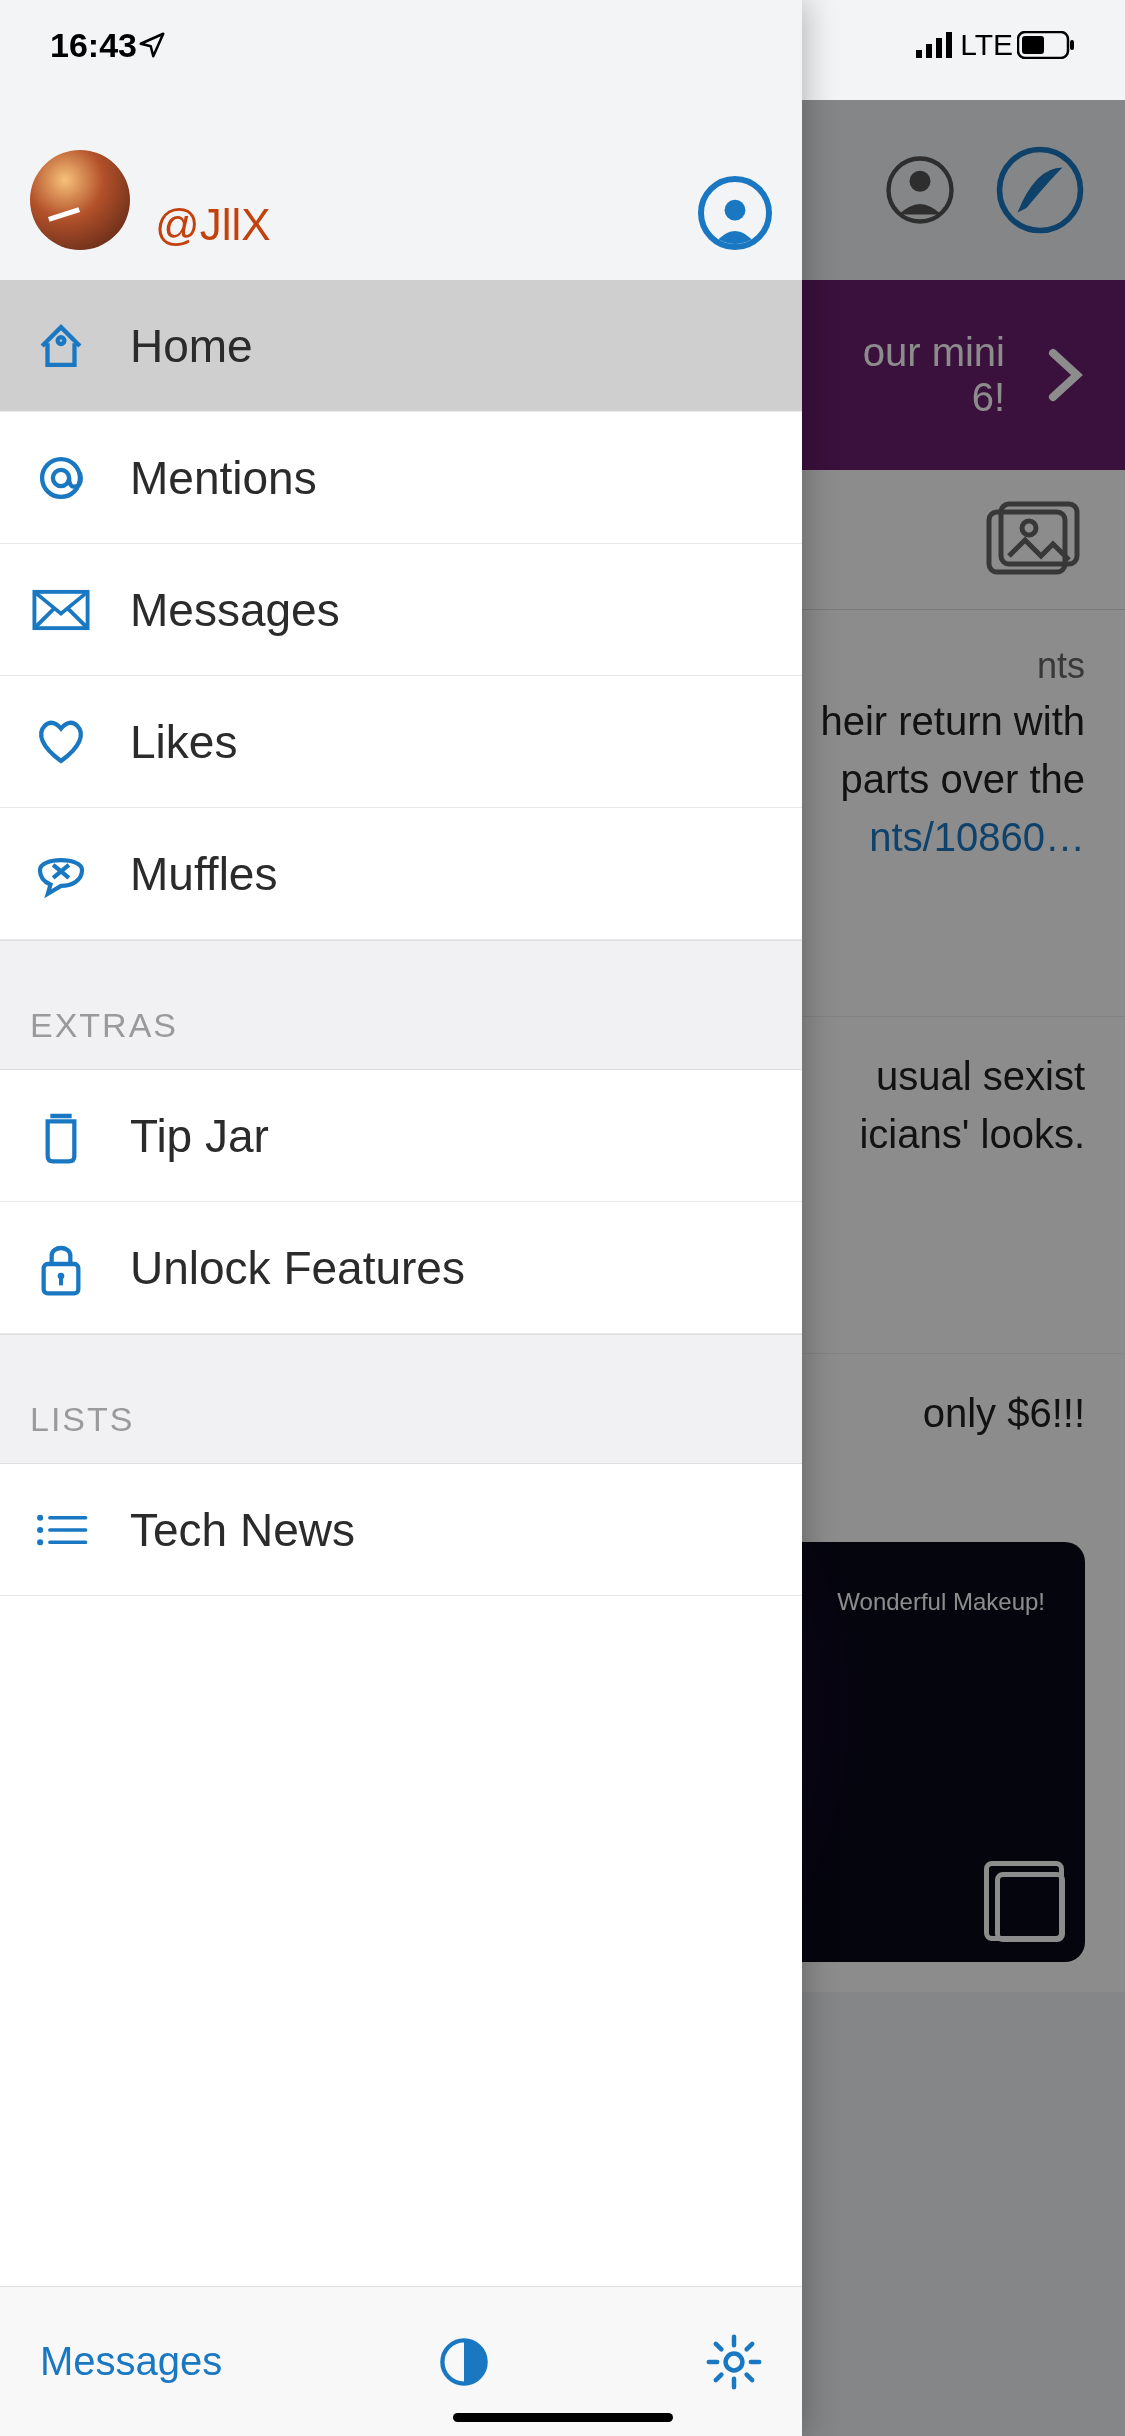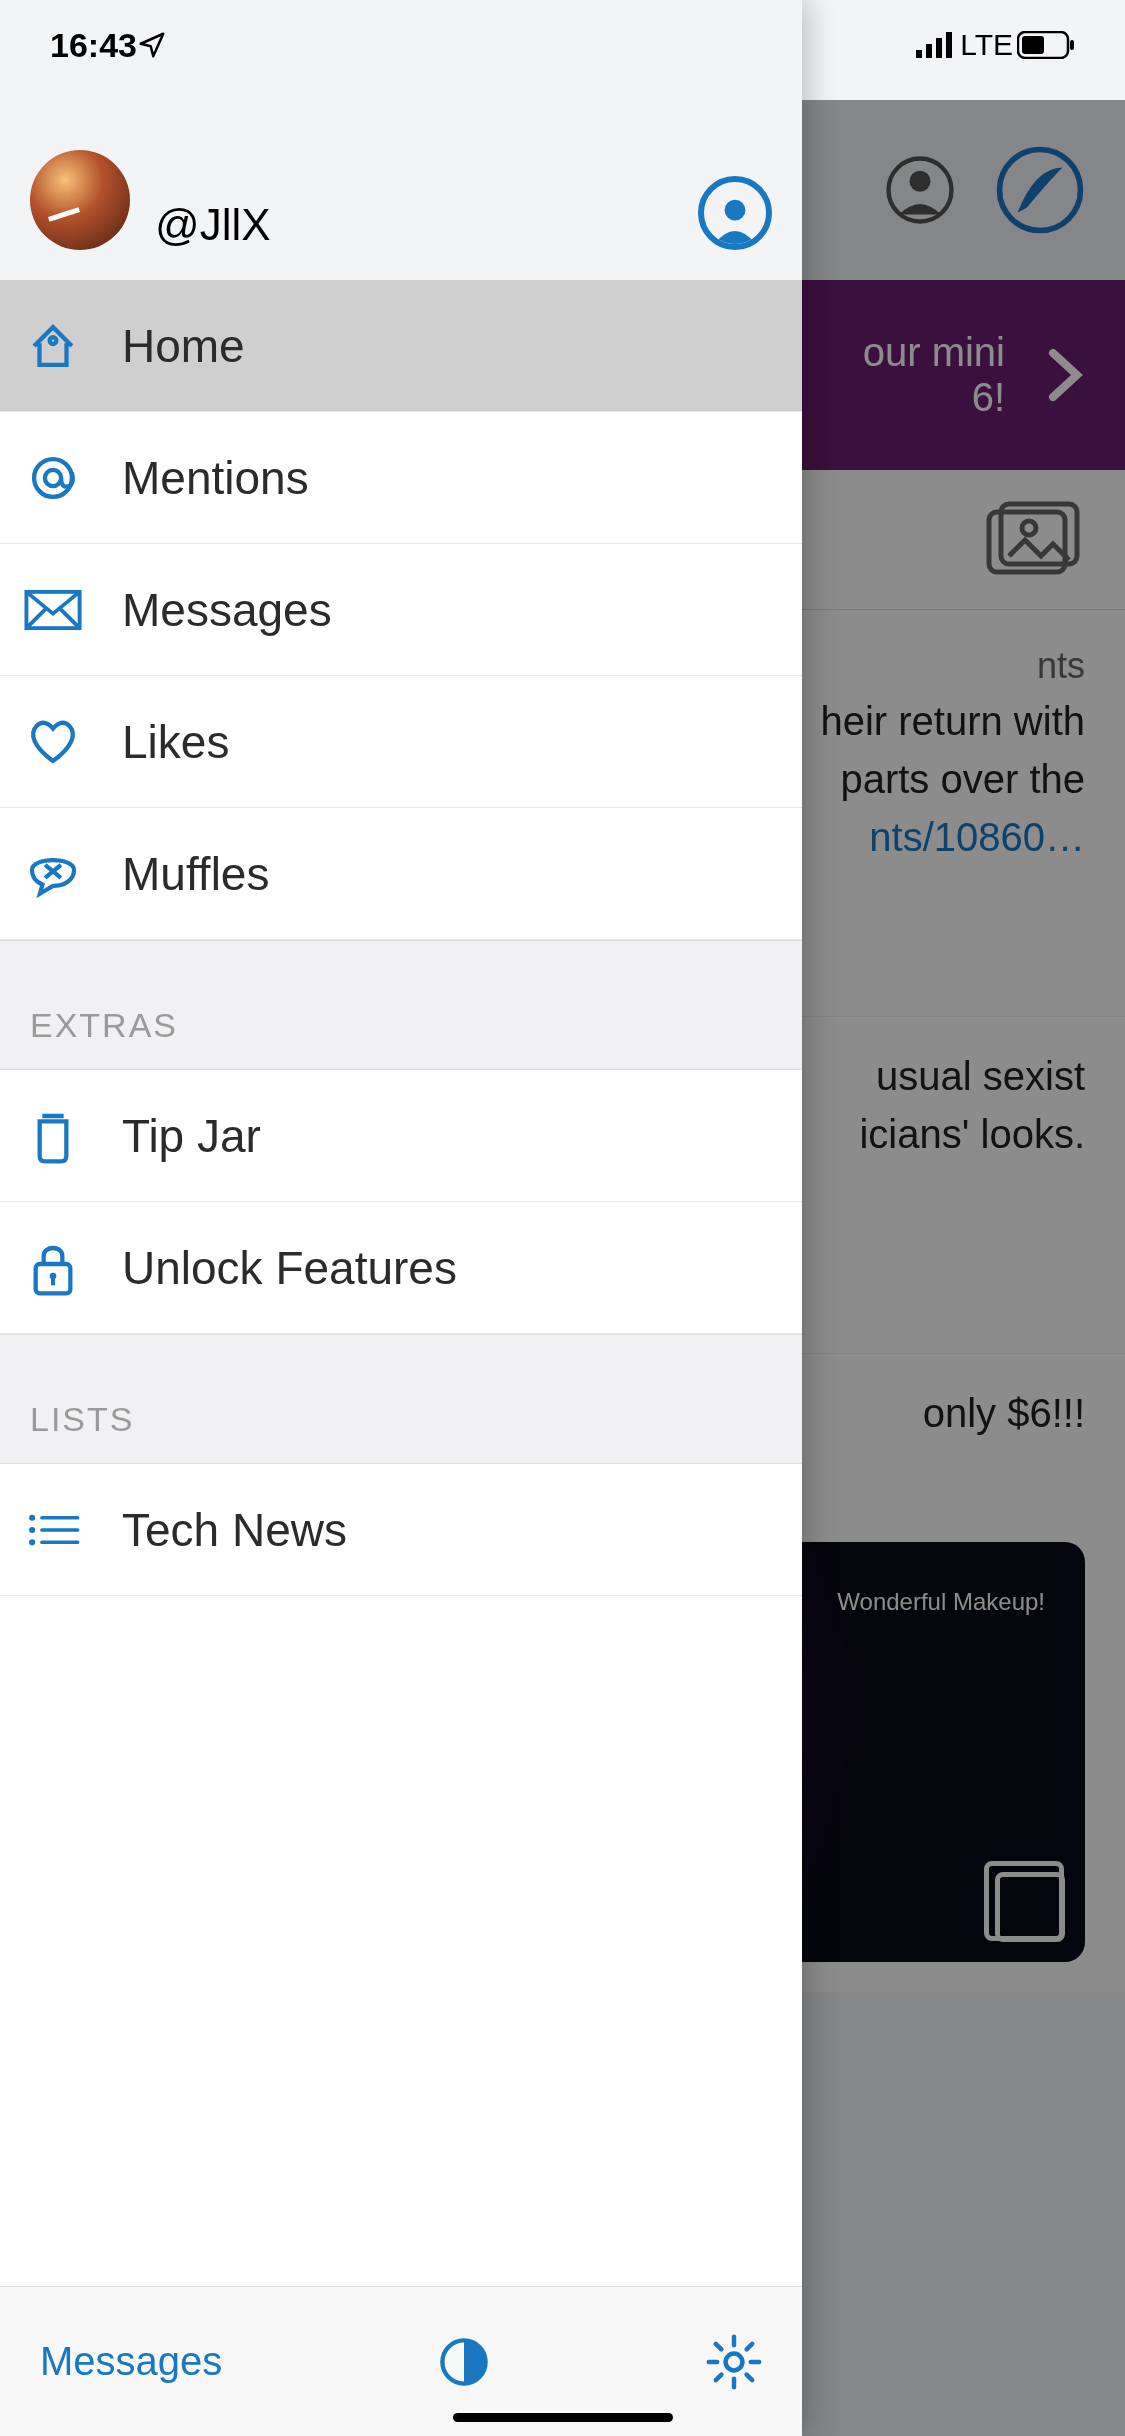--- a/index.html
+++ b/index.html
@@ -75,31 +75,31 @@
     }
     .avatar {
       width: 100px; height: 100px; border-radius: 50%;
       background: radial-gradient(circle at 35% 30%, #f7c17a 0%, #b3512a 40%, #4a1f12 100%);
       position: relative; flex: none;
     }
     .avatar::after {
       content:""; position:absolute; left:18px; top:62px; width:32px; height:5px;
       background:#fff; transform: rotate(-18deg);
     }
-    .handle { font-size: 44px; font-weight: 400; color: #000000; flex: 1; }
+    .handle { font-size: 44px; font-weight: 400; color: #c2410c; flex: 1; }
     .profile-icon {
       width: 74px; height: 74px; border: 6px solid #1a78c2; border-radius: 50%;
       display:flex; align-items:flex-end; justify-content:center; overflow:hidden;
     }
     .profile-icon svg { width: 52px; height: 52px; }
 
     .menu { flex: 1; overflow-y: auto; }
     .menu-item {
       display: flex; align-items: center; gap: 38px;
-      padding: 0 22px; height: 132px; background: #fff;
+      padding: 0 30px; height: 132px; background: #fff;
       border-bottom: 1px solid #e9e9e9;
     }
     .menu-item.selected { background: #cfcfcf; }
     .menu-item .icon { width: 62px; display:flex; justify-content:center; }
     .menu-item .label { font-size: 46px; color: #2b2b2b; }
     .section-header {
       height: 130px; background: #f1f1f3; border-top: 1px solid #dedede;
       border-bottom: 1px solid #dedede; display:flex; align-items:flex-end;
       padding: 0 30px 24px 30px; font-size: 34px; letter-spacing: 2px;
       color: #9a9a9a; text-transform: uppercase;

